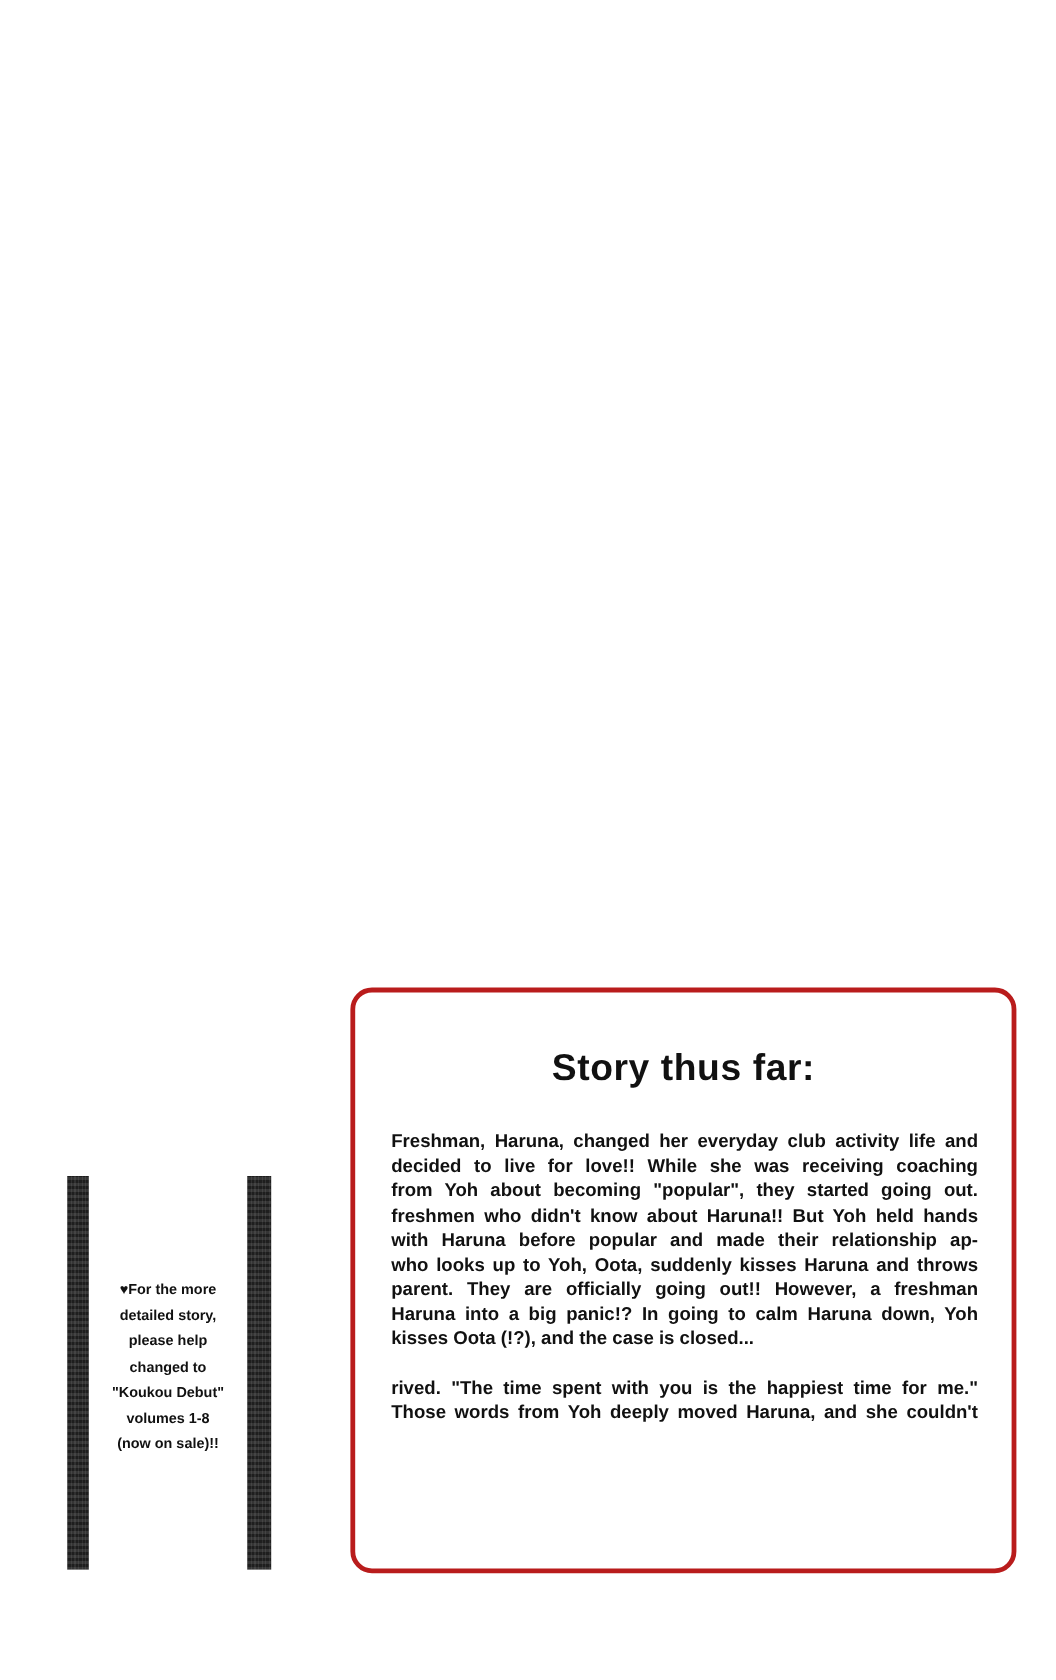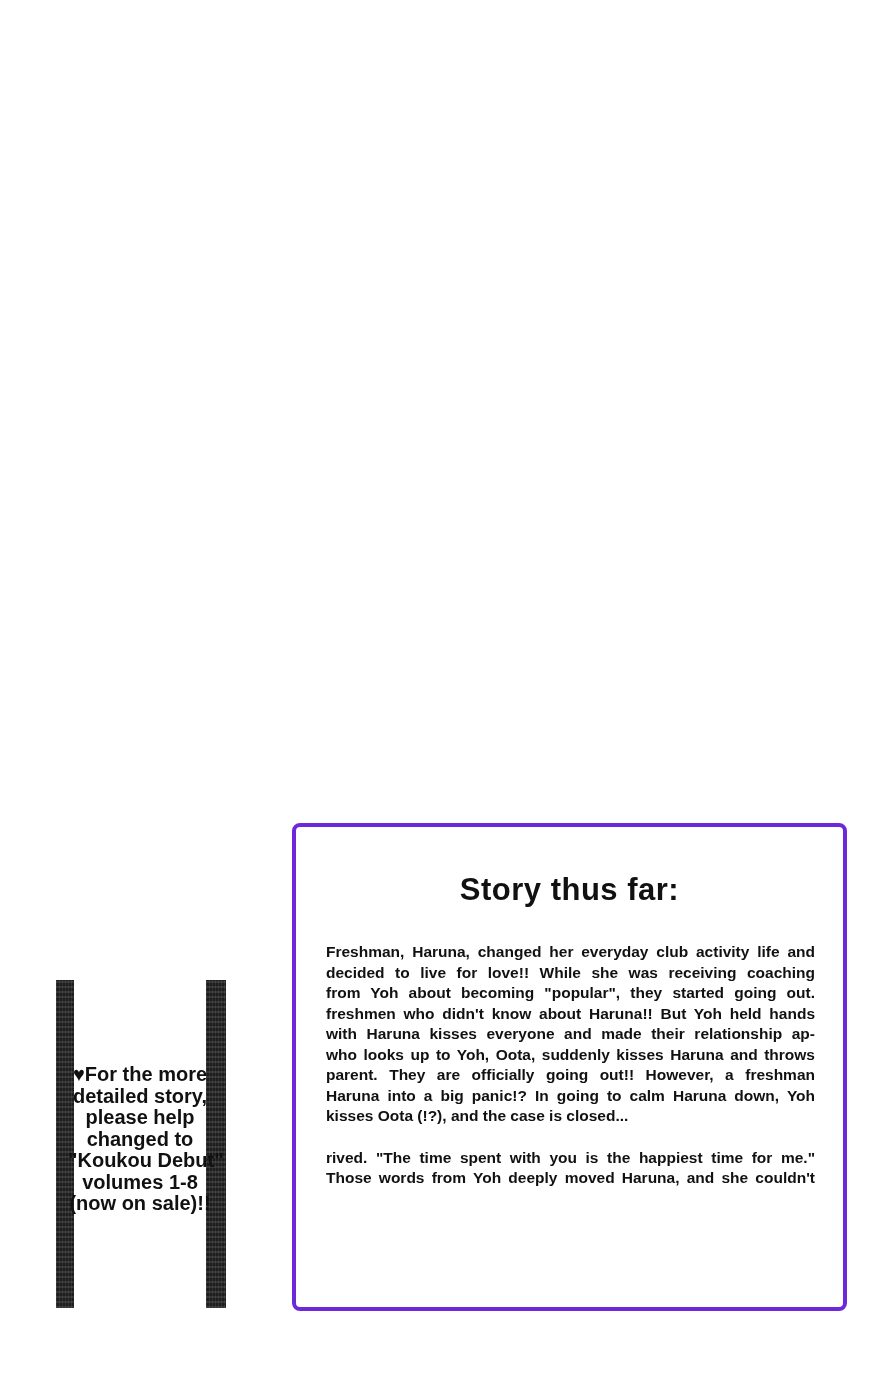--- a/index.html
+++ b/index.html
@@ -23,39 +23,39 @@
       #1e1e1e;
   }
   .bar-left  { left: 56px;  width: 18px; }
   .bar-right { left: 206px; width: 20px; }
   
   .note {
     position: absolute;
     left: 68px;
     top: 1064px;
     width: 144px;
-    font-size: 20px;
+    font-size: 12px;
     line-height: 21.5px;
     font-weight: bold;
     text-align: center;
   }
   .note .line, .note .line-last {
     text-align: center;
     text-align-last: center;
   }
   
   .story-box {
     position: absolute;
     left: 292px;
     top: 823px;
     width: 555px;
     height: 488px;
     box-sizing: border-box;
-    border: 4px solid #6d28d9;
-    border-radius: 8px;
+    border: 4px solid #b91c1c;
+    border-radius: 18px;
     background: #ffffff;
   }
   .story-title {
     margin-top: 46px;
     text-align: center;
     font-size: 31px;
     line-height: 33px;
     font-weight: bold;
     letter-spacing: 0.5px;
   }
@@ -96,21 +96,21 @@
     </div>
 
   <div class="story-box">
     <div class="story-title">Story thus far:</div>
     <div class="story-body">
       <div class="para">
           <div class="line">Freshman, Haruna, changed her everyday club activity life and</div>
           <div class="line">decided to live for love!!  While she was receiving coaching</div>
           <div class="line">from Yoh about becoming "popular", they started going out.</div>
           <div class="line">freshmen who didn't know about Haruna!!  But Yoh held hands</div>
-          <div class="line">with Haruna kisses everyone and made their relationship ap-</div>
+          <div class="line">with Haruna before popular and made their relationship ap-</div>
           <div class="line">who looks up to Yoh, Oota, suddenly kisses Haruna and throws</div>
           <div class="line">parent.  They are officially going out!!  However, a freshman</div>
           <div class="line">Haruna into a big panic!?  In going to calm Haruna down, Yoh</div>
           <div class="line line-last">kisses Oota (!?), and the case is closed...</div>
         </div>
       <div class="para">
           <div class="line">rived.  "The time spent with you is the happiest time for me."</div>
           <div class="line">Those words from Yoh deeply moved Haruna, and she couldn't</div>
         </div>
     </div>

